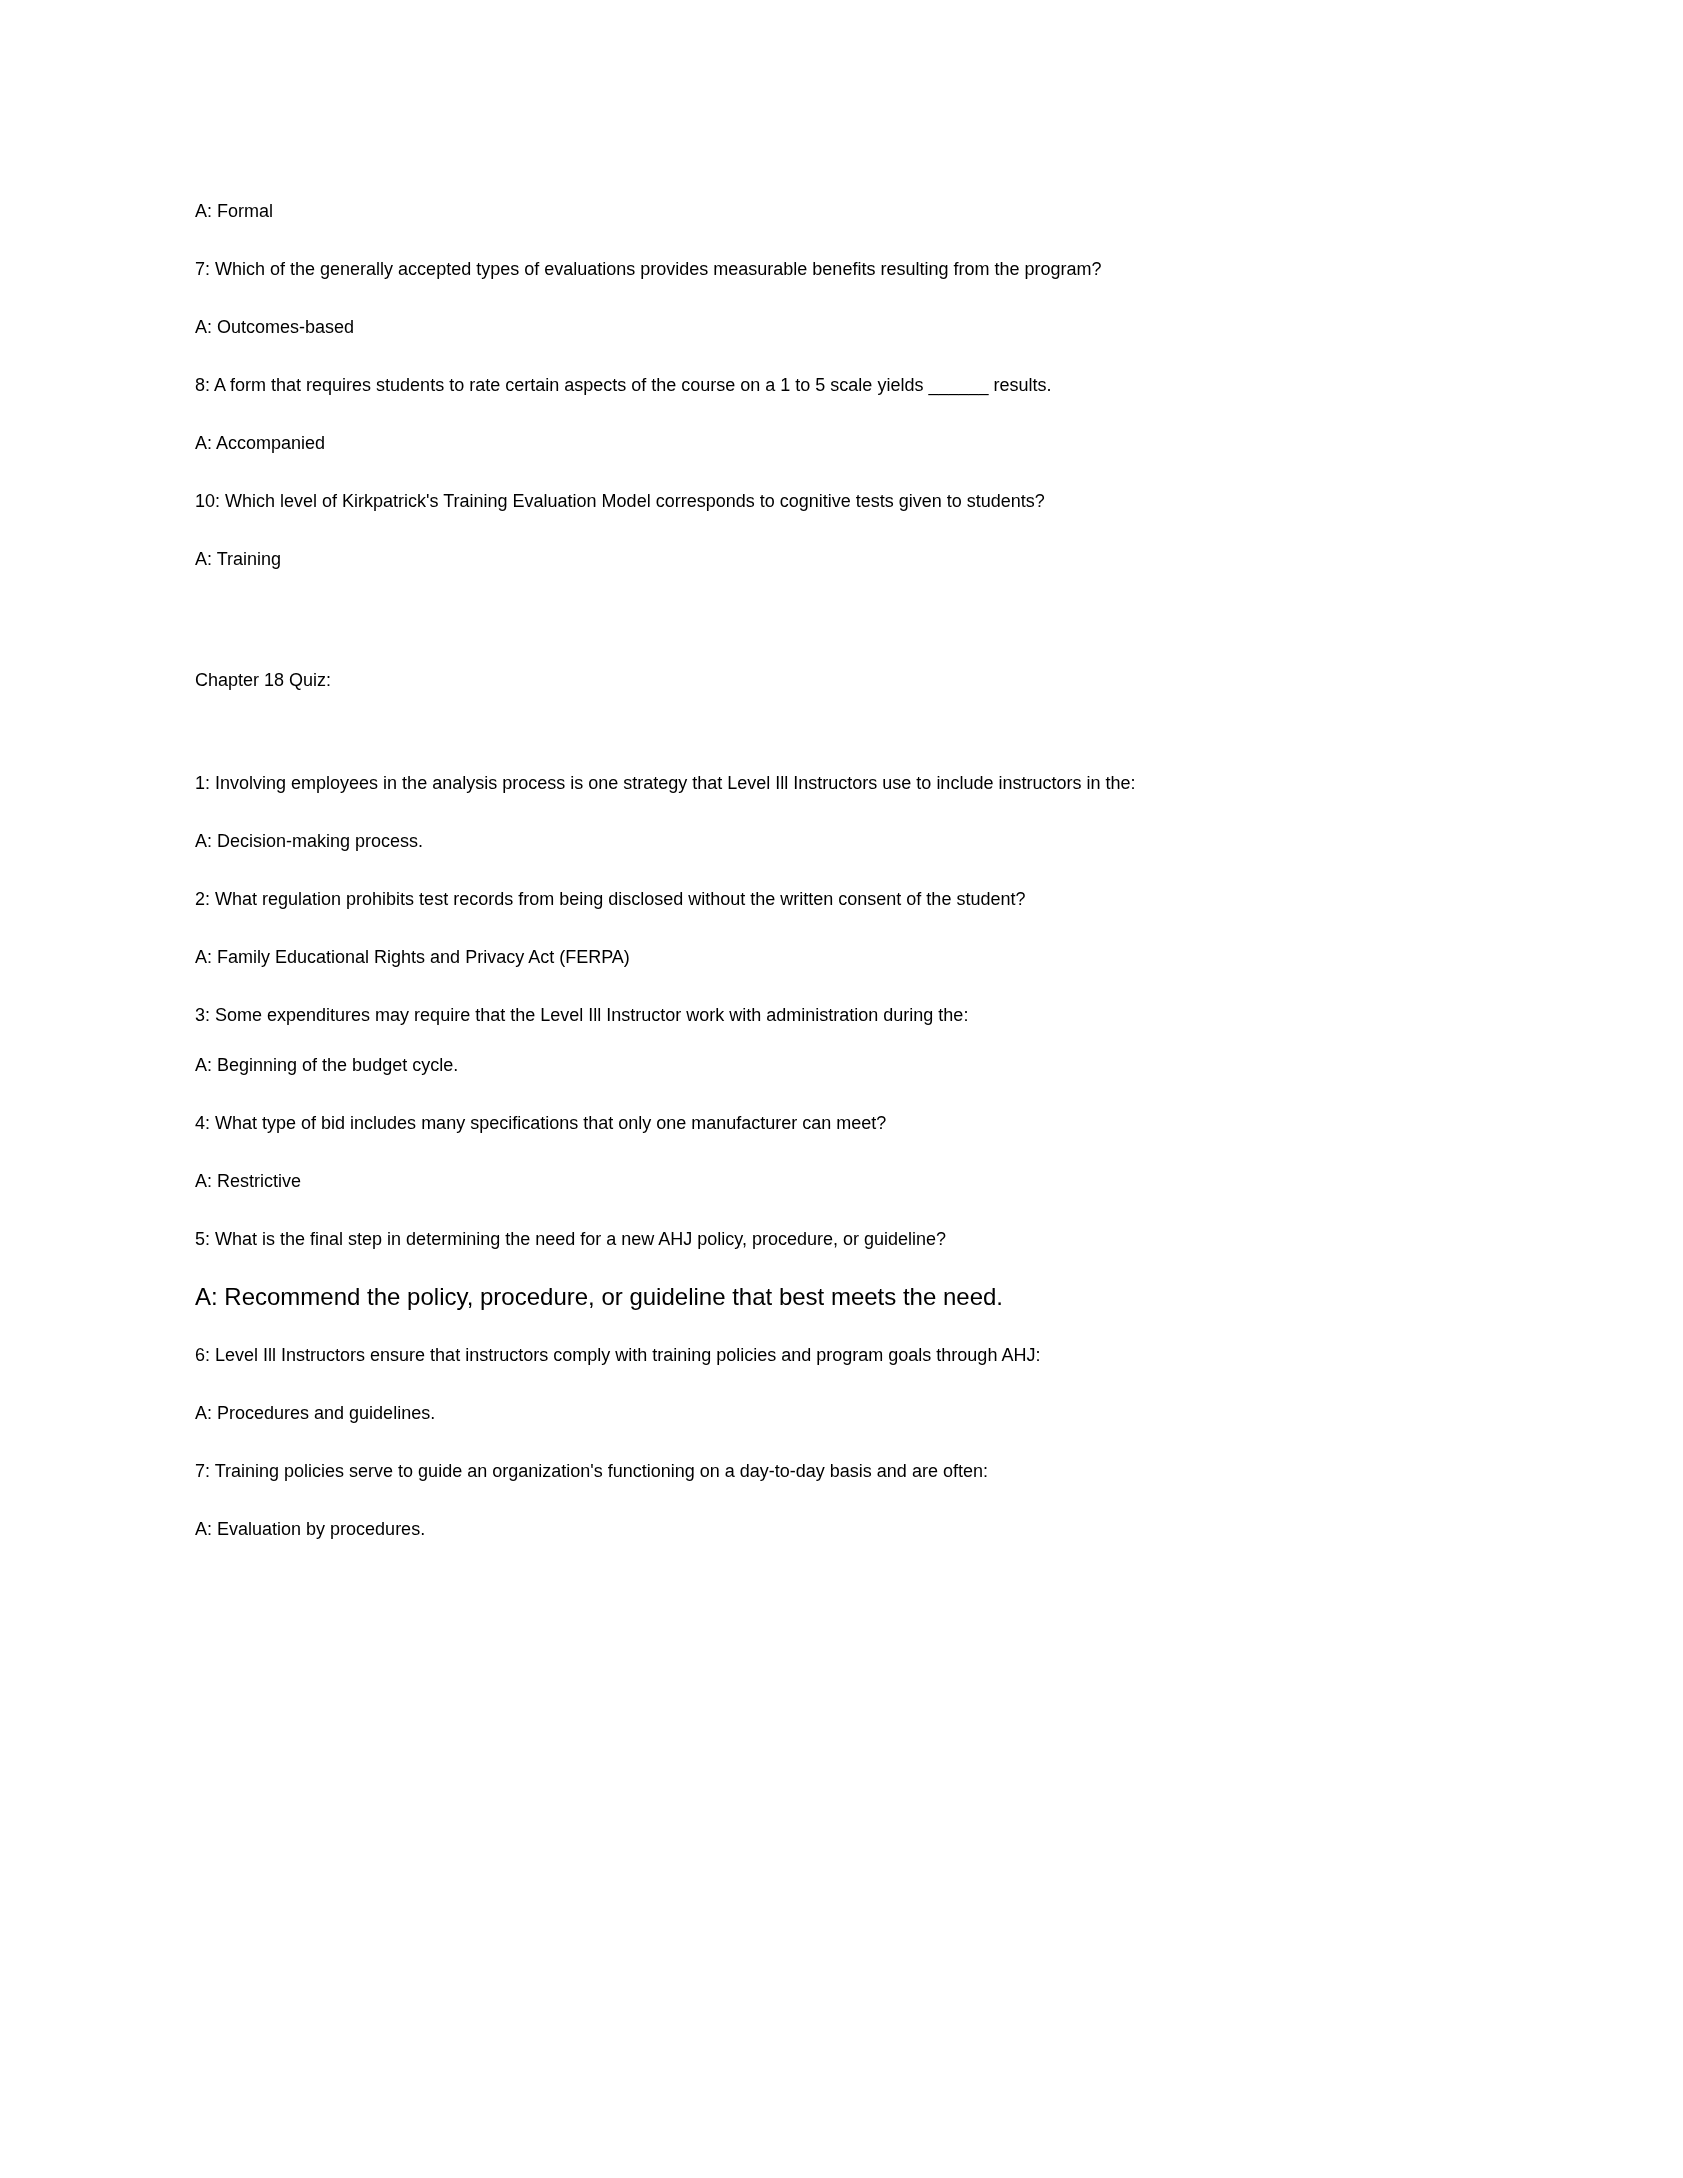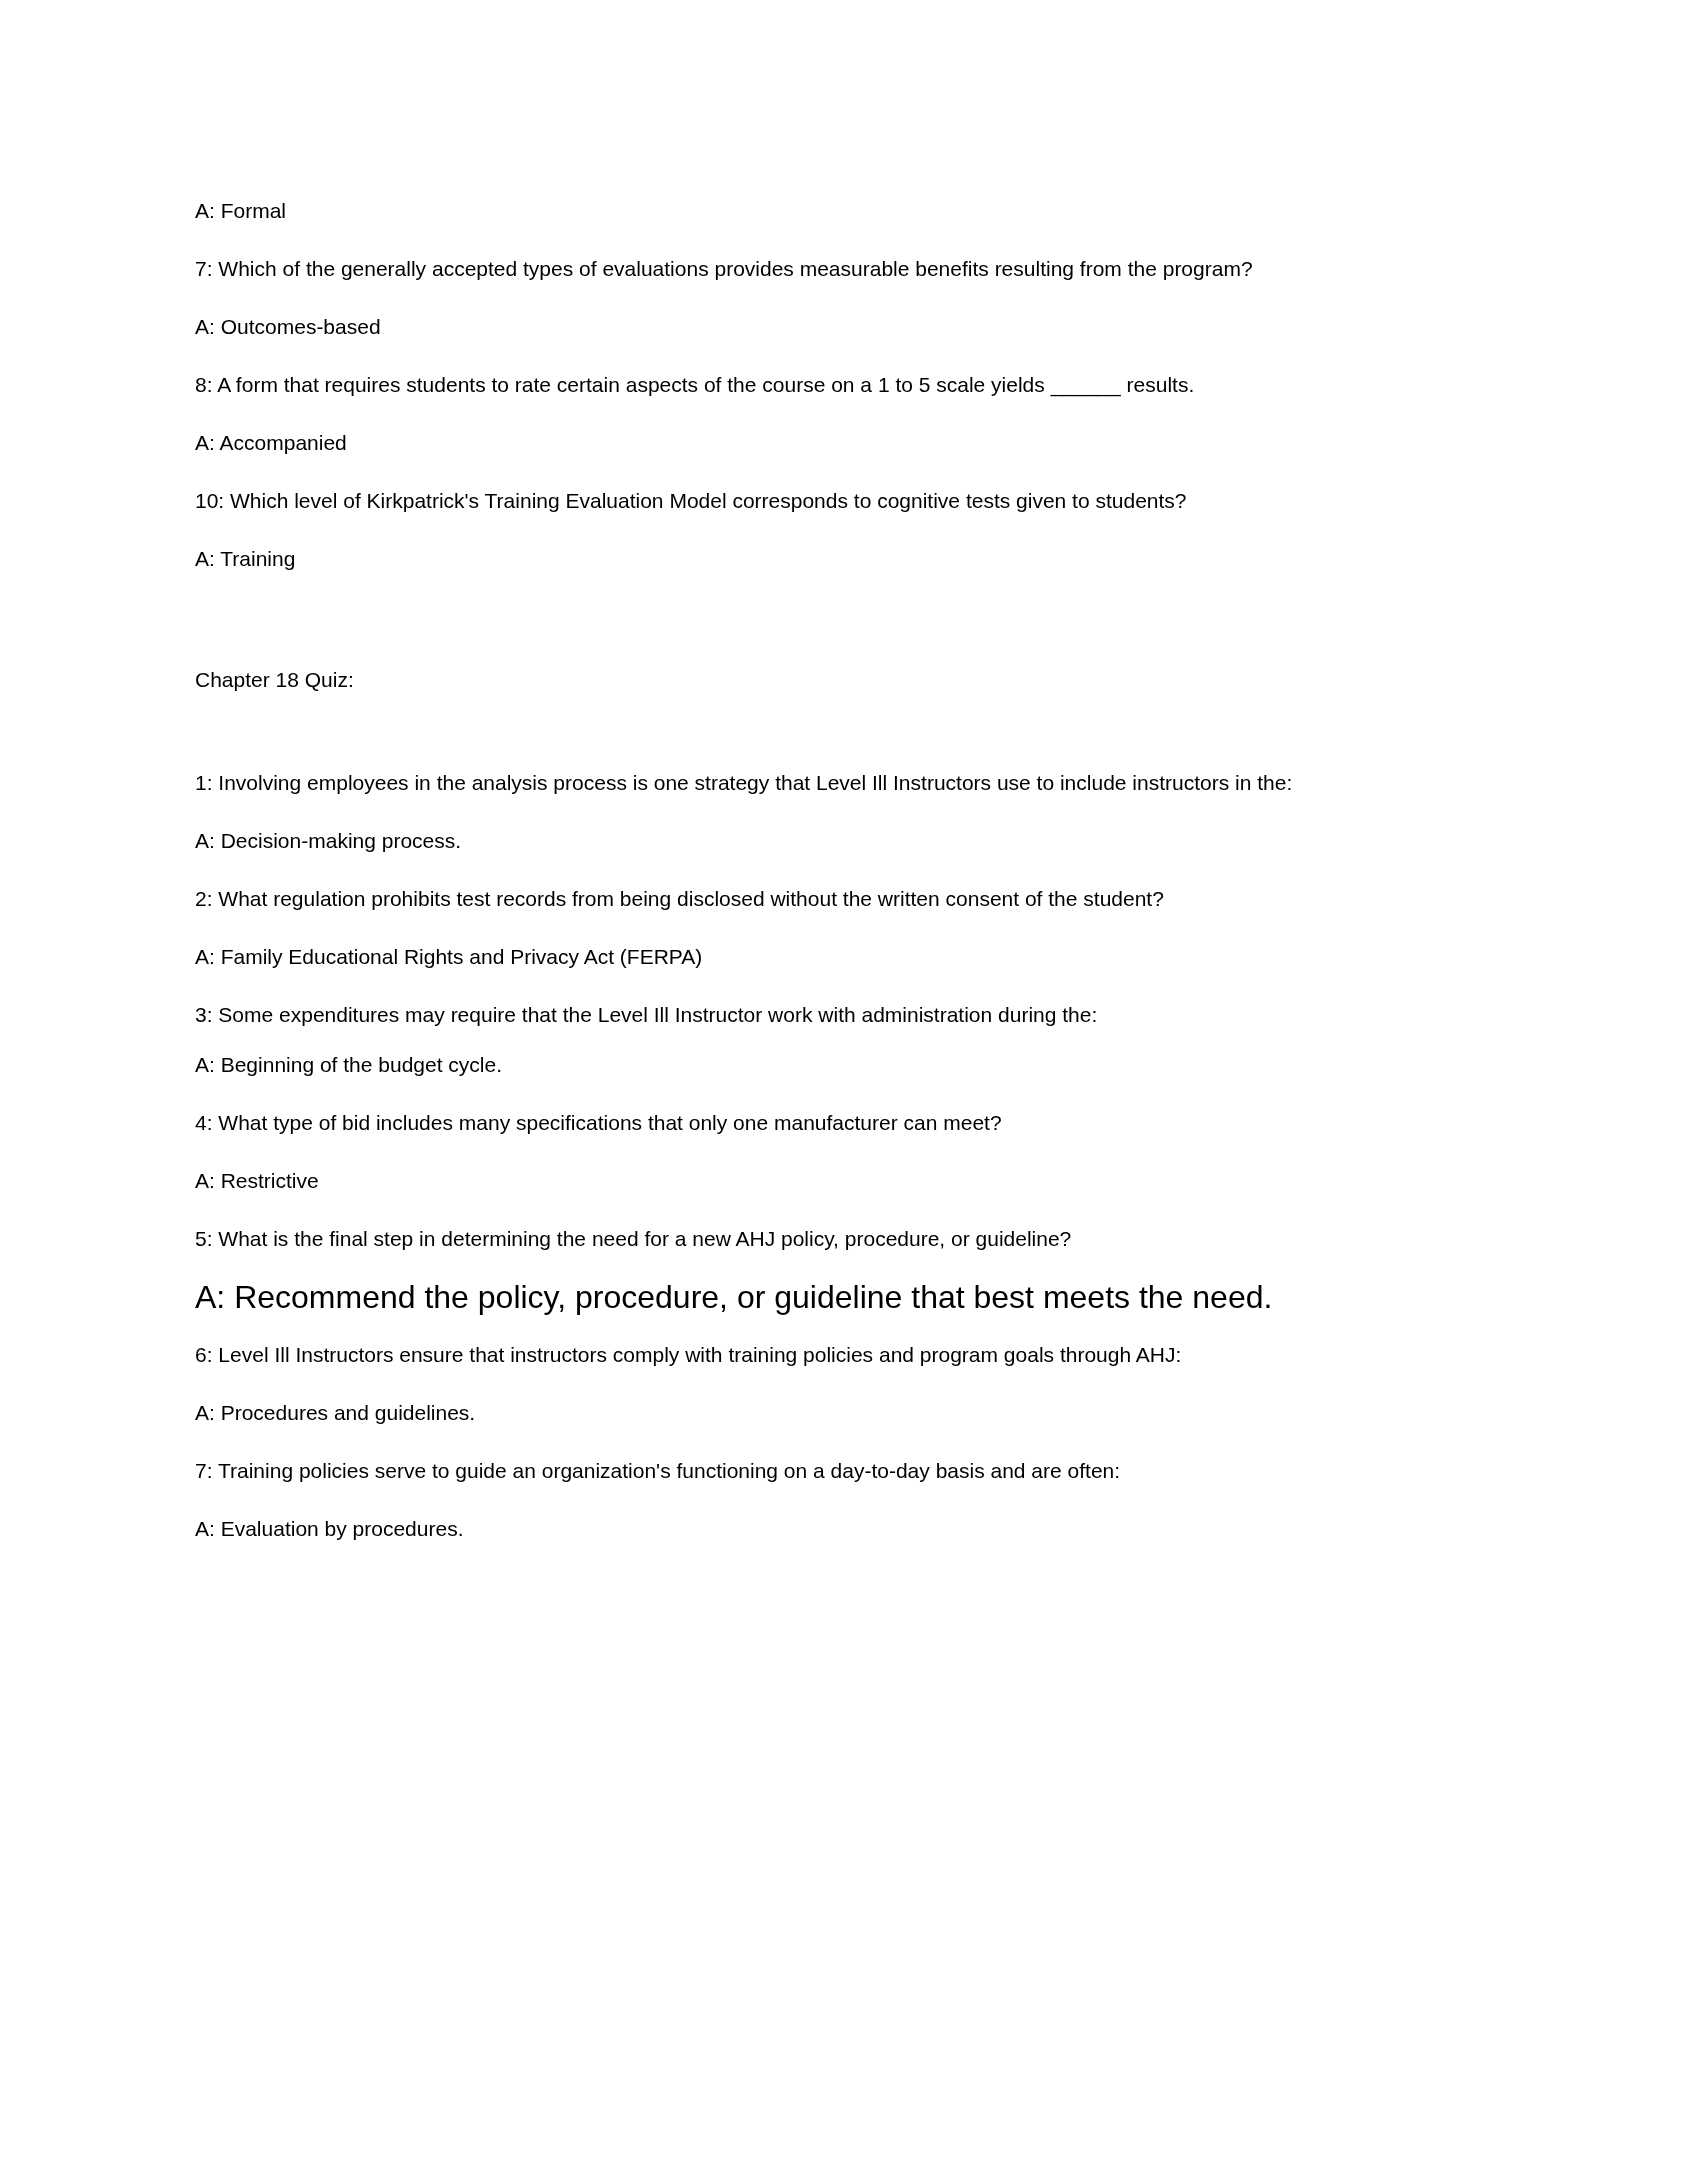--- a/index.html
+++ b/index.html
@@ -16,40 +16,40 @@
   }
   .page {
     box-sizing: border-box;
     width: 1683px;
     height: 2178px;
     padding: 194px 208px 0 195px;
     background: #ffffff;
   }
   .doc p {
     margin: 0 0 24px 0;
-    font-size: 21px;
+    font-size: 18px;
     line-height: 34px;
     color: #000000;
     white-space: normal;
   }
   .doc p.question {
     text-align: justify;
   }
   .doc p.answer {
     text-align: left;
   }
   .doc p.heading {
     margin-top: 87px;
     margin-bottom: 69px;
   }
   .doc p.tight {
     margin-bottom: 16px;
   }
   .doc p.large {
-    font-size: 32px;
+    font-size: 24px;
     line-height: 34px;
   }
 </style>
 </head>
 <body>
 
 <div class="page">
   <div class="doc" id="doc">
       <p class="answer">A: Formal</p>
       <p class="question">7: Which of the generally accepted types of evaluations provides measurable benefits resulting from the program?</p>

